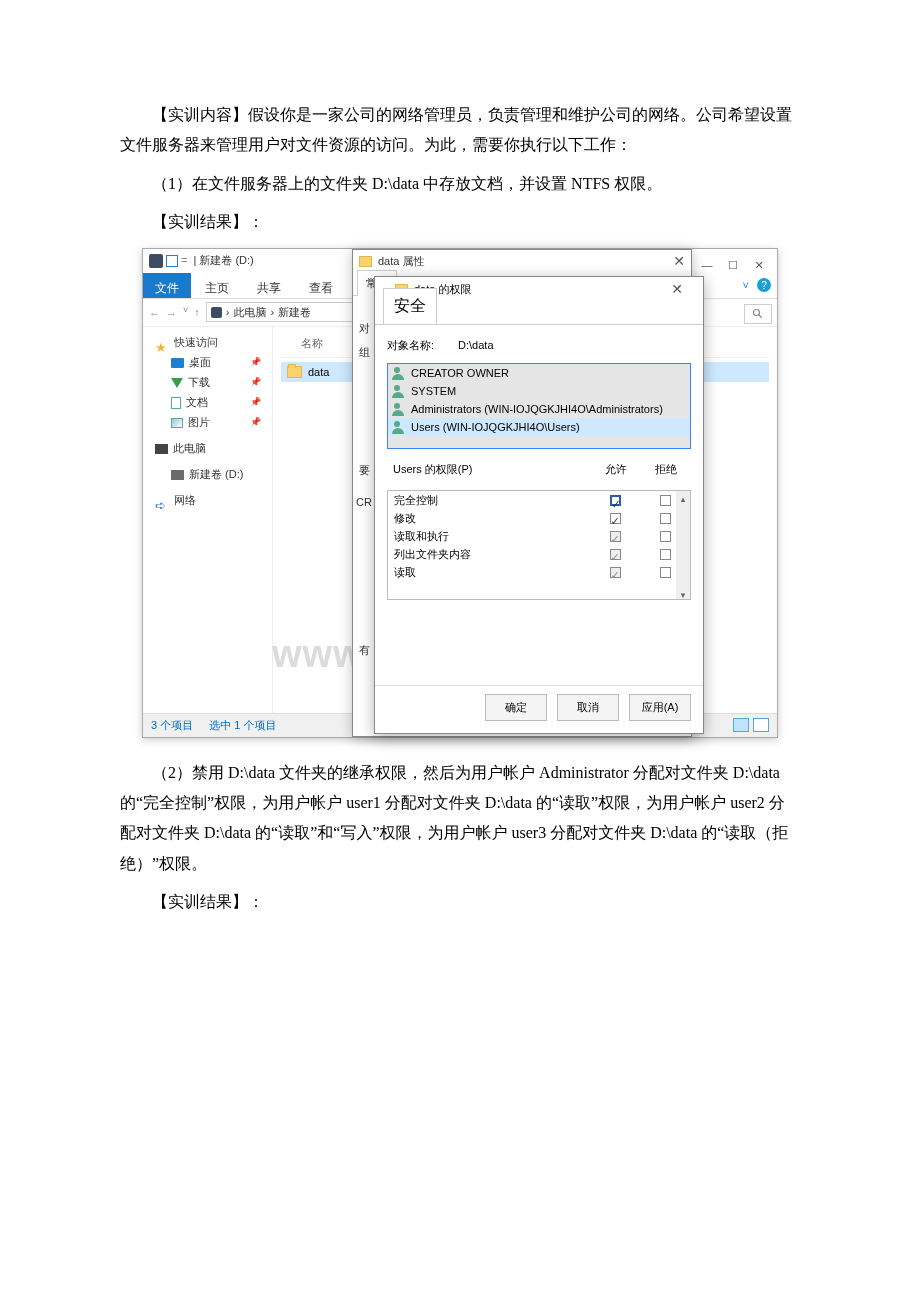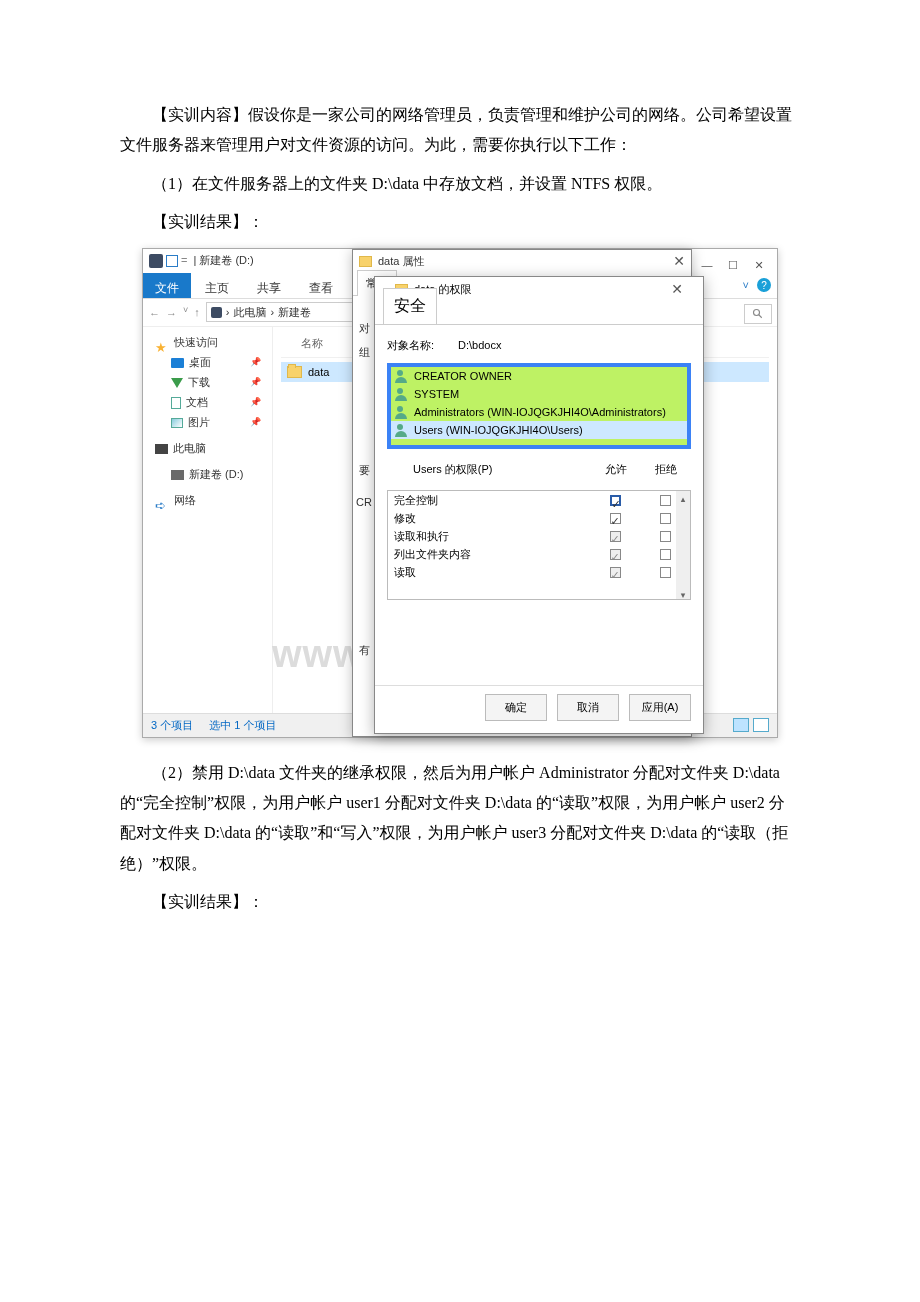--- a/index.html
+++ b/index.html
@@ -102,33 +102,33 @@
     border:1px solid #888; box-shadow:0 3px 14px rgba(0,0,0,.3);
     font-size:11px; display:flex; flex-direction:column;
   }
   .perm-title { height:26px; display:flex; align-items:center; padding:0 20px;}
   .perm-title .ic-f { width:13px;height:11px;background:#f8d26b;border:1px solid #e0b84b; margin-right:6px;}
   .perm-title .close { margin-left:auto; font-size:14px; color:#555;}
   .perm-tabs { height:22px; border-bottom:1px solid #ccc; display:flex; align-items:flex-end; padding-left:8px;}
   .perm-tab { border:1px solid #ccc; border-bottom:none; background:#fff; padding:2px 10px; font-size:16px;}
   .perm-body { flex:1; padding:10px 12px; display:flex; flex-direction:column; gap:8px;}
   .obj-row { display:flex; gap:24px;}
-  .user-list { border:4px solid #3b82f6; height:86px; overflow:auto; background:#bef264;}
+  .user-list { border:1px solid #3b82f6; height:86px; overflow:auto; background:#e5e5e5;}
   .ul-row { display:flex; align-items:center; gap:6px; height:18px; padding:0 4px;}
   .ul-row.sel { background:#cde8ff;}
   .ic-user { width:13px;height:13px; position:relative;}
   .ic-user:before{content:"";position:absolute;top:0;left:2px;width:6px;height:6px;border-radius:50%;background:#5a8;}
   .ic-user:after{content:"";position:absolute;bottom:0;left:0;width:12px;height:6px;border-radius:6px 6px 0 0;background:#5a8;}
   .btn-row { display:flex; justify-content:flex-end; gap:10px;}
   .w-btn { border:1px solid #bbb; background:#f4f4f4; padding:2px 10px; font-size:11px; min-width:62px; text-align:center; cursor:pointer;}
   .perm-table { border:1px solid #bbb; height:110px; position:relative; background:#fff;}
   .pt-scroll { position:absolute; right:0; top:0; width:14px; height:100%; background:#efefef; display:flex; flex-direction:column;}
   .pt-scroll .arr { height:12px; text-align:center; font-size:9px; color:#666;}
   .pt-head { display:flex; font-size:11px; }
-  .pt-head .c1{ flex:1; padding:2px 6px;margin-left:20px;}
+  .pt-head .c1{ flex:1; padding:2px 6px;}
   .pt-head .c2, .pt-head .c3 { width:50px; text-align:center; padding:2px 0;}
   .pt-row { display:flex; align-items:center; height:18px;}
   .pt-row .c1{ flex:1; padding:0 6px;}
   .pt-row .c2, .pt-row .c3 { width:50px; display:flex; justify-content:center;}
   .cb { width:11px;height:11px;border:1px solid #888; position:relative; background:#fff;}
   .cb.checked:after{content:"✓"; position:absolute; top:-3px; left:0; font-size:11px; color:#333;}
   .cb.checked.primary{ background:#0a58ca00; border:2px solid #2a5ca8;}
   .cb.gray { background:#eee;}
   .cb.gray.checked:after{ color:#888;}
   .perm-footer { display:flex; justify-content:flex-end; gap:10px; padding:8px 12px 12px; border-top:1px solid #ddd;}
@@ -275,21 +275,21 @@
       <span class="ic-f"></span>
       <span>data 的权限</span>
       <span class="close">✕</span>
     </div>
     <div class="perm-tabs">
       <div class="perm-tab">安全</div>
     </div>
     <div class="perm-body">
       <div class="obj-row">
         <span>对象名称:</span>
-        <span>D:\bdocx</span>
+        <span>D:\data</span>
       </div>
       <div class="user-list">
         <div class="ul-row">
             <span class="ic-user"></span>
             <span>CREATOR OWNER</span>
           </div>
         <div class="ul-row">
             <span class="ic-user"></span>
             <span>SYSTEM</span>
           </div>

